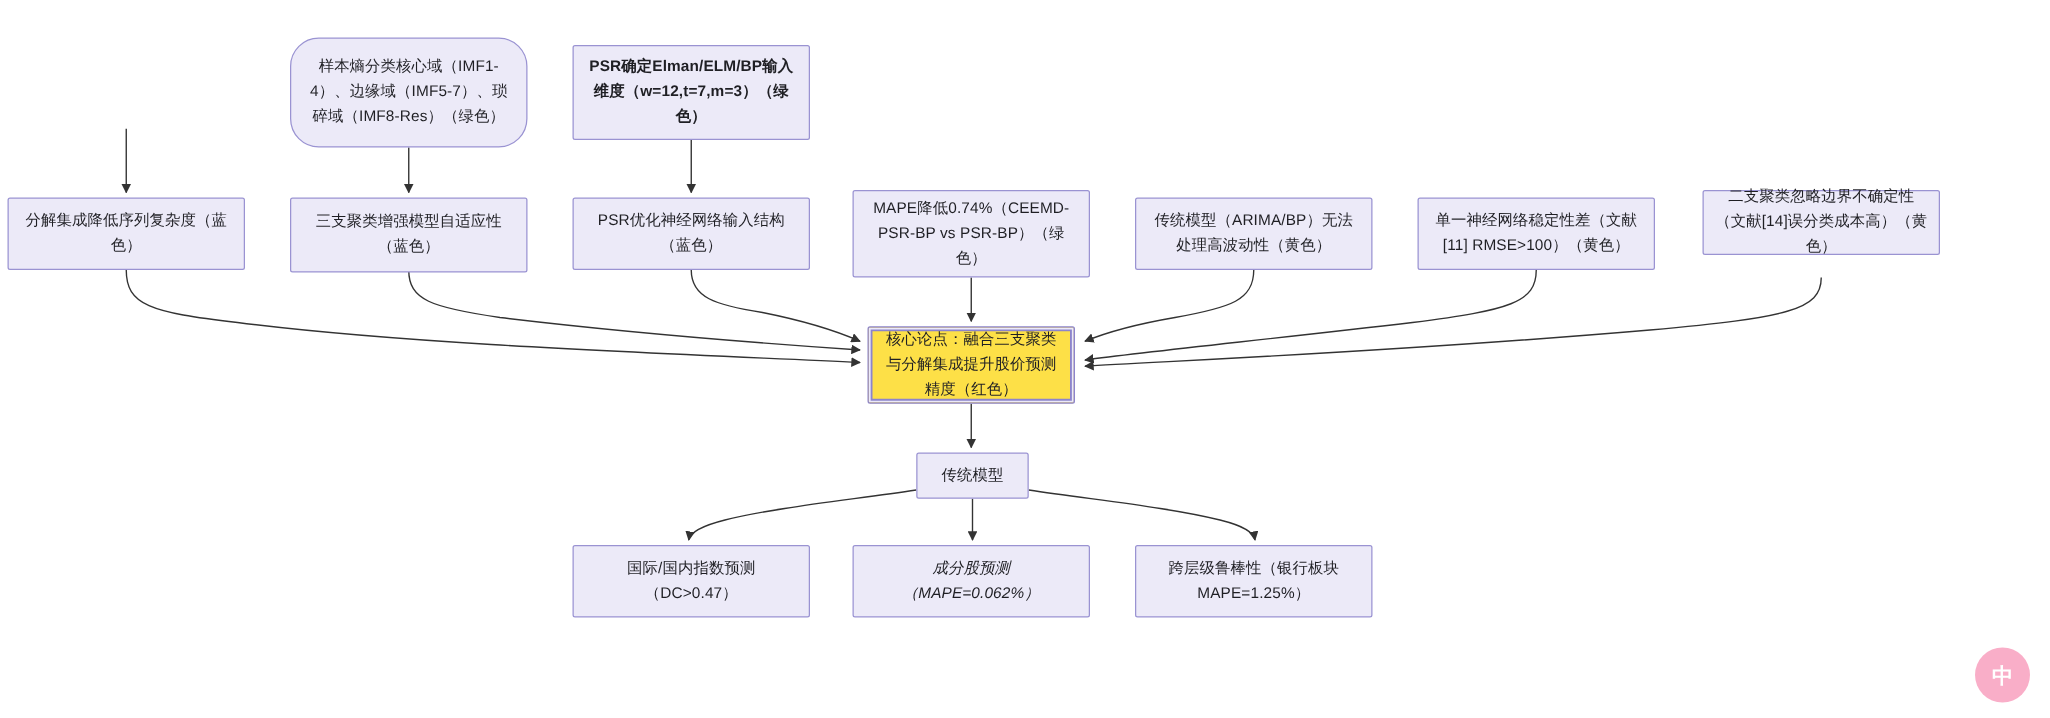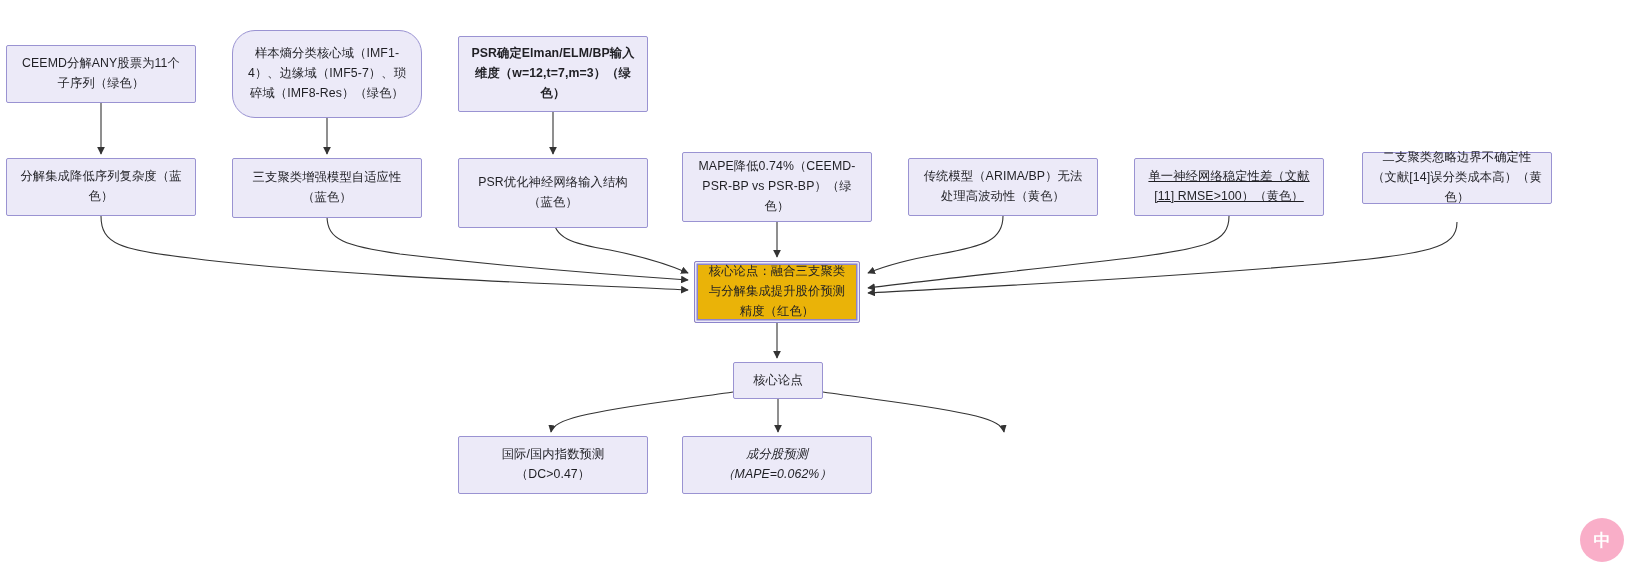--- a/index.html
+++ b/index.html
@@ -32,21 +32,21 @@
     text-align:center;
     color:#1f1f24;
     font-size:12.3px;
     line-height:1.62;
     padding:4px 9px;
     letter-spacing:0.1px;
     z-index:2;
   }
   .node span{display:block;width:100%;}
   .node.core{
-    background:#eab308;
+    background:#fde047;
     border:1px solid #8C84CC;
     box-shadow:inset 0 0 0 1.5px #ECEAF8, inset 0 0 0 3px #8C84CC;
     z-index:3;
   }
   .watermark{
     position:absolute;
     width:44px;height:44px;
     right:16px;bottom:12px;
     border-radius:50%;
     background:#F9A8C4;
@@ -89,74 +89,74 @@
       <path d="M 1457 222 C 1457 248, 1430 254, 1320 264 C 1110 282, 930 289, 868 293"></path>
 
       <path d="M 777 323 L 777 358"></path>
 
       <path d="M 733 392 C 680 400, 620 406, 580 416 C 560 421, 552 426, 551 432"></path>
       <path d="M 778 399 L 778 432"></path>
       <path d="M 823 392 C 876 400, 936 406, 976 416 C 996 421, 1003 426, 1004 432"></path>
     </g>
   </svg>
 
-  <div class="node" style="left:6px;top:45px;width:190px;height:58px;">
-    <span>CEEMD分解ANY股票为11个子序列（绿色）</span>
-  </div>
 
   <div class="node" style="left:232px;top:30px;width:190px;height:88px;border-radius:23px;">
     <span>样本熵分类核心域（IMF1-4）、边缘域（IMF5-7）、琐碎域（IMF8-Res）（绿色）</span>
   </div>
 
   <div class="node" style="left:458px;top:36px;width:190px;height:76px;font-weight:bold;">
     <span>PSR确定Elman/ELM/BP输入维度（w=12,t=7,m=3）（绿色）</span>
   </div>
 
   <div class="node" style="left:6px;top:158px;width:190px;height:58px;">
     <span>分解集成降低序列复杂度（蓝色）</span>
   </div>
 
   <div class="node" style="left:232px;top:158px;width:190px;height:60px;">
     <span>三支聚类增强模型自适应性（蓝色）</span>
   </div>
 
-  <div class="node" style="left:458px;top:158px;width:190px;height:70px;justify-content:flex-end;">
+  <div class="node" style="left:458px;top:158px;width:190px;height:58px;justify-content:flex-end;">
     <span>PSR优化神经网络输入结构（蓝色）</span>
   </div>
 
   <div class="node" style="left:682px;top:152px;width:190px;height:70px;">
     <span>MAPE降低0.74%（CEEMD-PSR-BP vs PSR-BP）（绿色）</span>
   </div>
 
   <div class="node" style="left:908px;top:158px;width:190px;height:58px;">
     <span>传统模型（ARIMA/BP）无法处理高波动性（黄色）</span>
   </div>
 
-  <div class="node" style="left:1134px;top:158px;width:190px;height:58px;text-decoration:underline;">
+  <div class="node" style="left:1134px;top:158px;width:190px;height:58px;">
     <span>单一神经网络稳定性差（文献[11] RMSE&gt;100）（黄色）</span>
   </div>
 
   <div class="node" style="left:1362px;top:152px;width:190px;height:52px;text-align:center;">
     <span>二支聚类忽略边界不确定性（文献[14]误分类成本高）（黄色）</span>
   </div>
 
   <div class="node core" style="left:694px;top:261px;width:166px;height:62px;">
     <span>核心论点：融合三支聚类与分解集成提升股价预测精度（红色）</span>
   </div>
 
   <div class="node" style="left:733px;top:362px;width:90px;height:37px;">
-    <span>核心论点</span>
+    <span>传统模型</span>
   </div>
 
   <div class="node" style="left:458px;top:436px;width:190px;height:58px;justify-content:center;">
     <span>国际/国内指数预测（DC&gt;0.47）</span>
   </div>
 
   <div class="node" style="left:682px;top:436px;width:190px;height:58px;font-style:italic;">
     <span>成分股预测（MAPE=0.062%）</span>
   </div>
 
+  <div class="node" style="left:908px;top:436px;width:190px;height:58px;">
+    <span>跨层级鲁棒性（银行板块MAPE=1.25%）</span>
+  </div>
 
   <div class="watermark">
     <span>中</span>
   </div>
 
 </div>
 
 </body></html>

